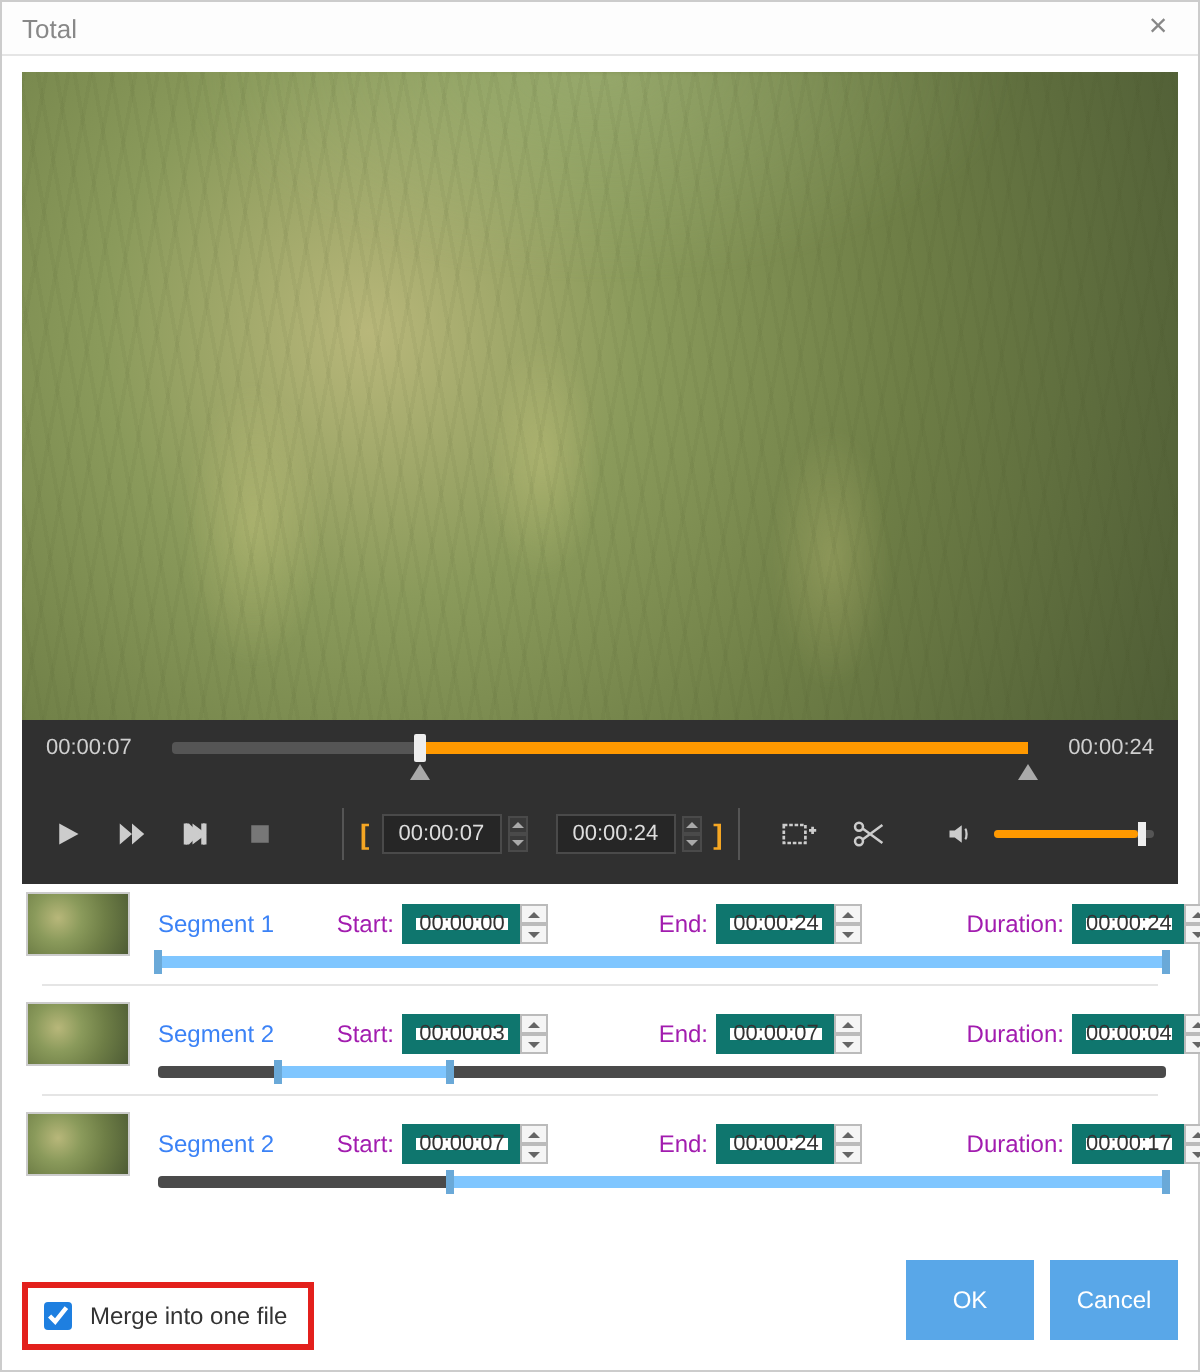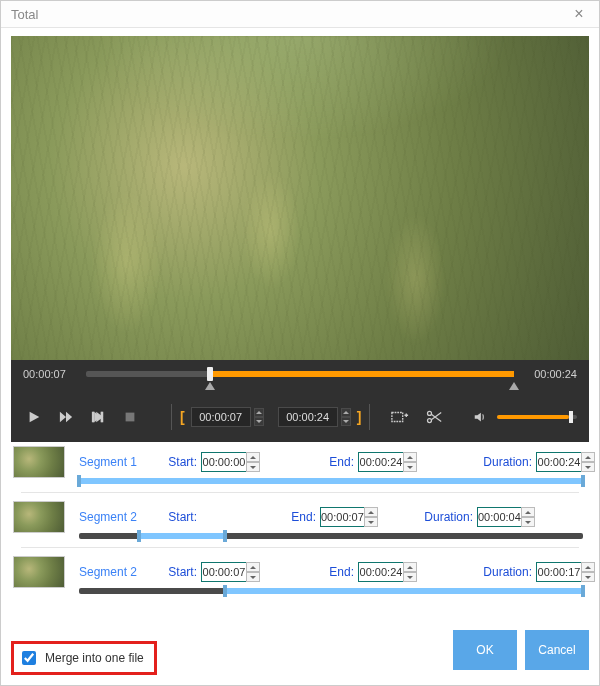--- a/index.html
+++ b/index.html
@@ -99,26 +99,26 @@
     display: grid;
     grid-template-columns: 56px 80px 40px 115px 34px 115px 55px 68px 14px;
     align-items: center; gap: 4px; padding: 4px 2px 0 2px;
   }
   .thumbnail {
     width: 52px; height: 32px;
     background: radial-gradient(circle at 30% 40%, #b8b77a 0%, #8a9a5b 30%, #6e7e46 60%, #4e5c35 100%);
     border: 1px solid #ccc;
   }
   .seglabel { color: #3b82f6; padding-left: 6px; }
-  .fieldlabel { color: #1d4ed8; text-align: right; }
+  .fieldlabel { color: #a21caf; text-align: right; }
   .timebox {
     display: flex; align-items: center; height: 22px;
   }
   .timebox .val {
-    width: 46px; height: 20px; border: 1px solid #0f766e; font-size: 11px; color: #333;
+    width: 60px; height: 20px; border: 7px solid #0f766e; font-size: 11px; color: #333;
     display: flex; align-items: center; justify-content: center; background: #fff;
   }
   .light-spin { display: flex; flex-direction: column; }
   .light-spin .up, .light-spin .down {
     width: 14px; height: 10px; border: 1px solid #bbb; background: #f5f5f5; cursor: pointer;
     display:flex; align-items:center; justify-content:center; margin-left: -1px;
   }
   .light-spin .up::before { content:""; border-left:3px solid transparent; border-right:3px solid transparent; border-bottom:3px solid #666; }
   .light-spin .down::before { content:""; border-left:3px solid transparent; border-right:3px solid transparent; border-top:3px solid #666; }
   .seg-track-row { padding: 0 6px 4px 68px; }
@@ -279,20 +279,27 @@
           <div class="sel" style="left:0%;right:0%"></div>
           <div class="mstart" style="left:calc(0% - 2px)"></div>
           <div class="mend" style="left:calc(100% - 2px)"></div>
         </div>
       </div>
       <div class="seg-divider"></div>
       <div class="segment">
         <div class="thumbnail"></div>
         <div class="seglabel">Segment 2</div>
         <div class="fieldlabel">Start:</div>
+        <div class="timebox">
+          <span class="val">00:00:03</span>
+          <span class="light-spin">
+            <span class="up"></span>
+            <span class="down"></span>
+          </span>
+        </div>
         <div class="fieldlabel">End:</div>
         <div class="timebox">
           <span class="val">00:00:07</span>
           <span class="light-spin">
             <span class="up"></span>
             <span class="down"></span>
           </span>
         </div>
         <div class="fieldlabel">Duration:</div>
         <div class="timebox">

